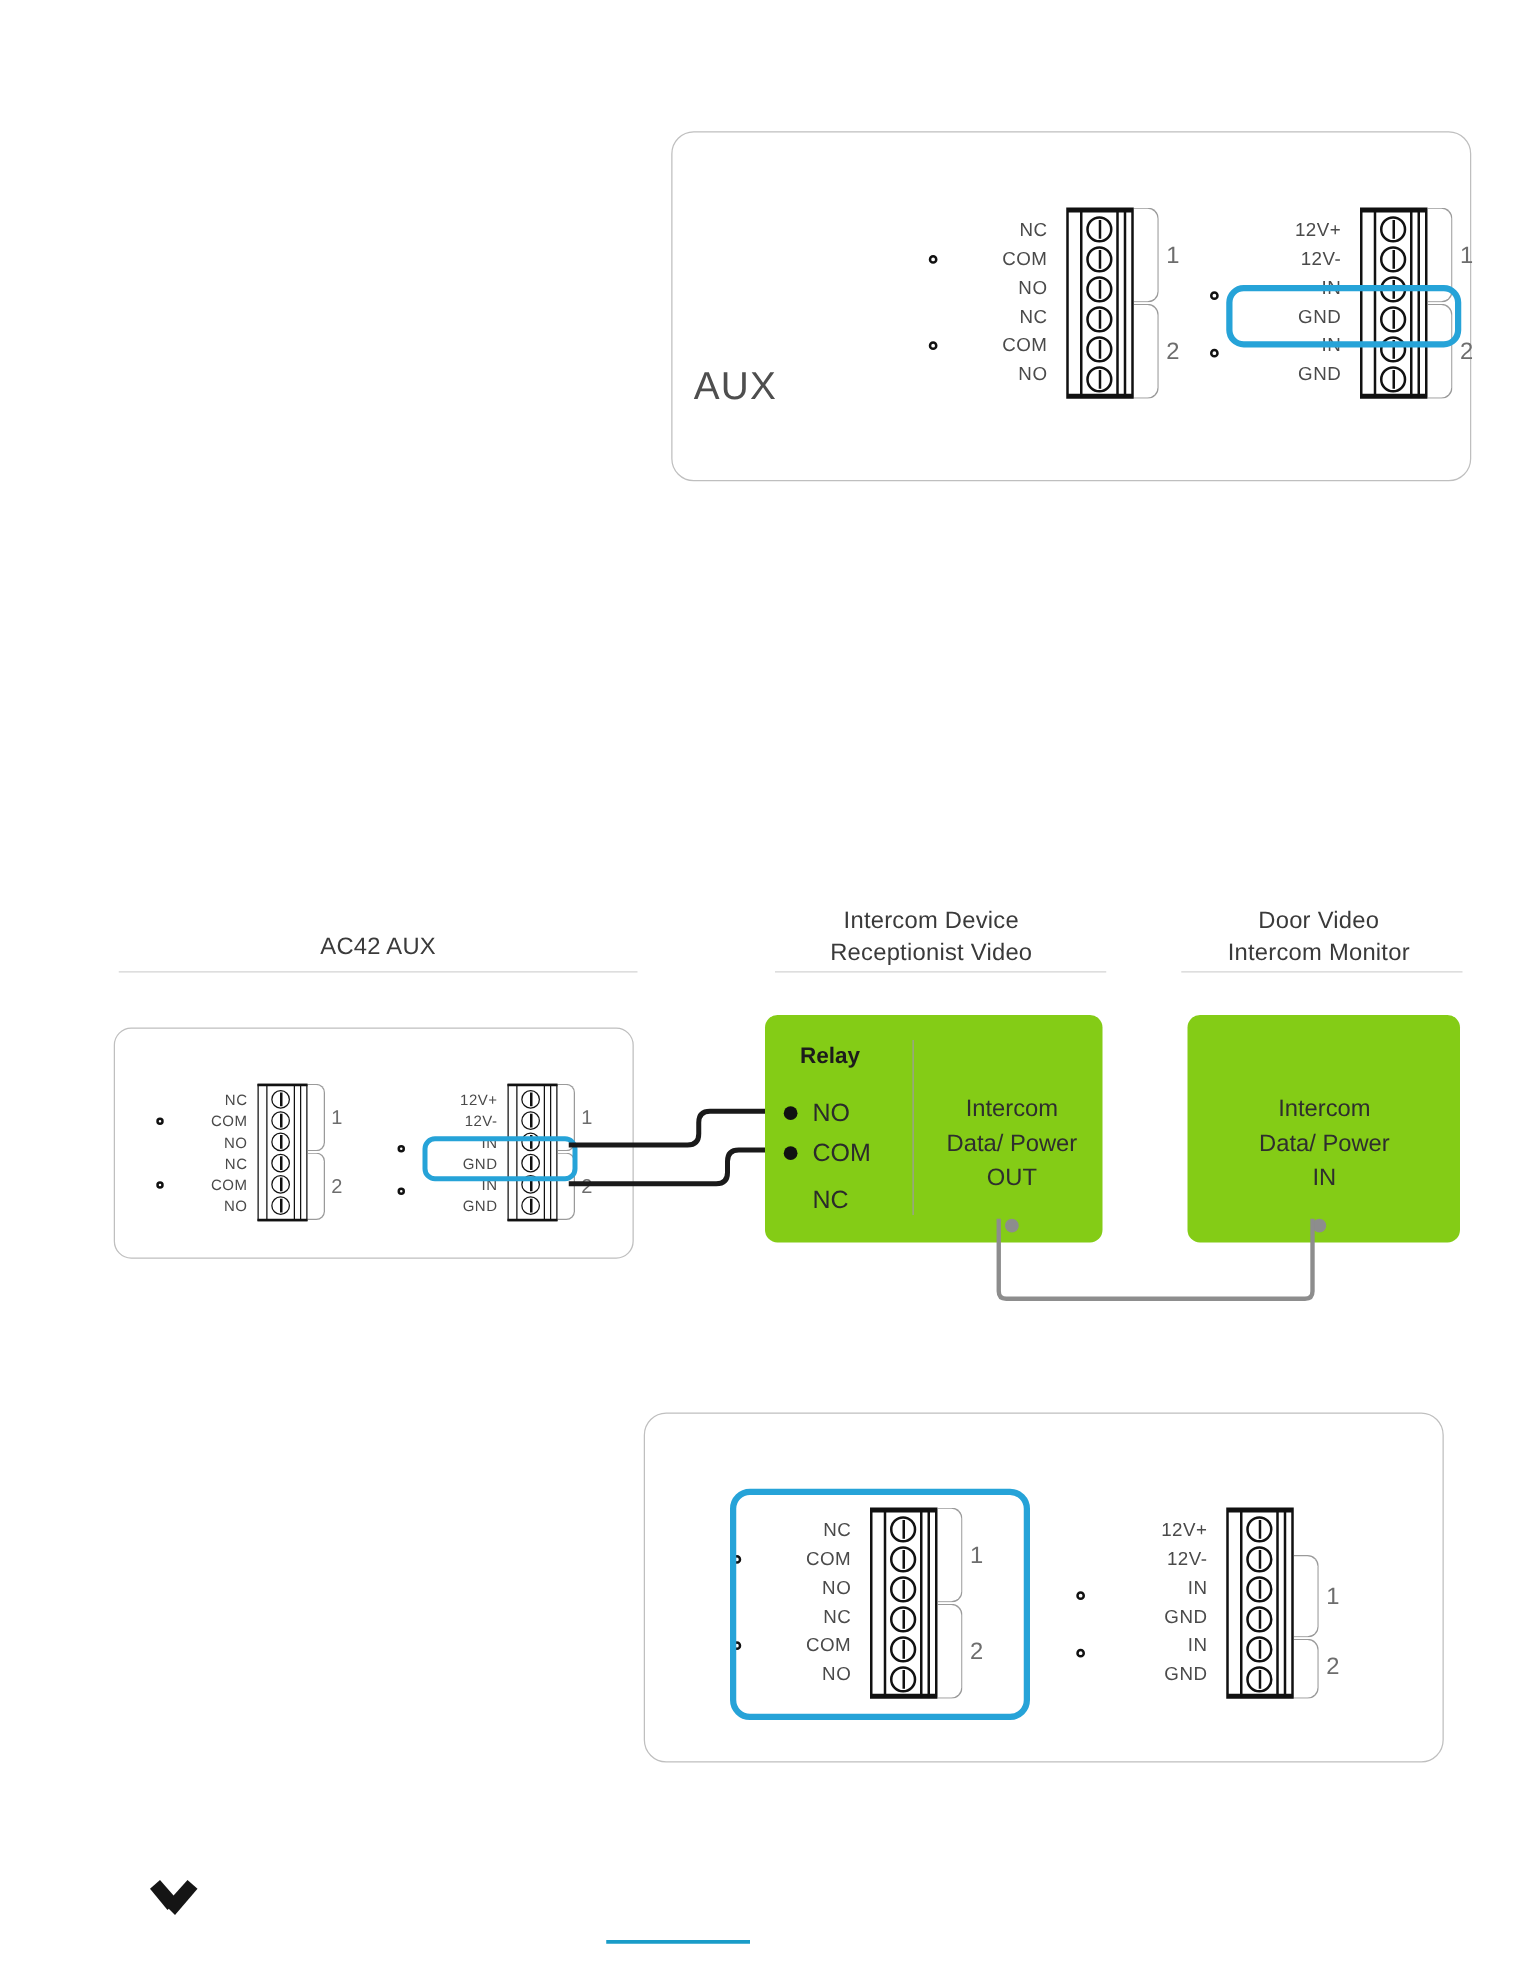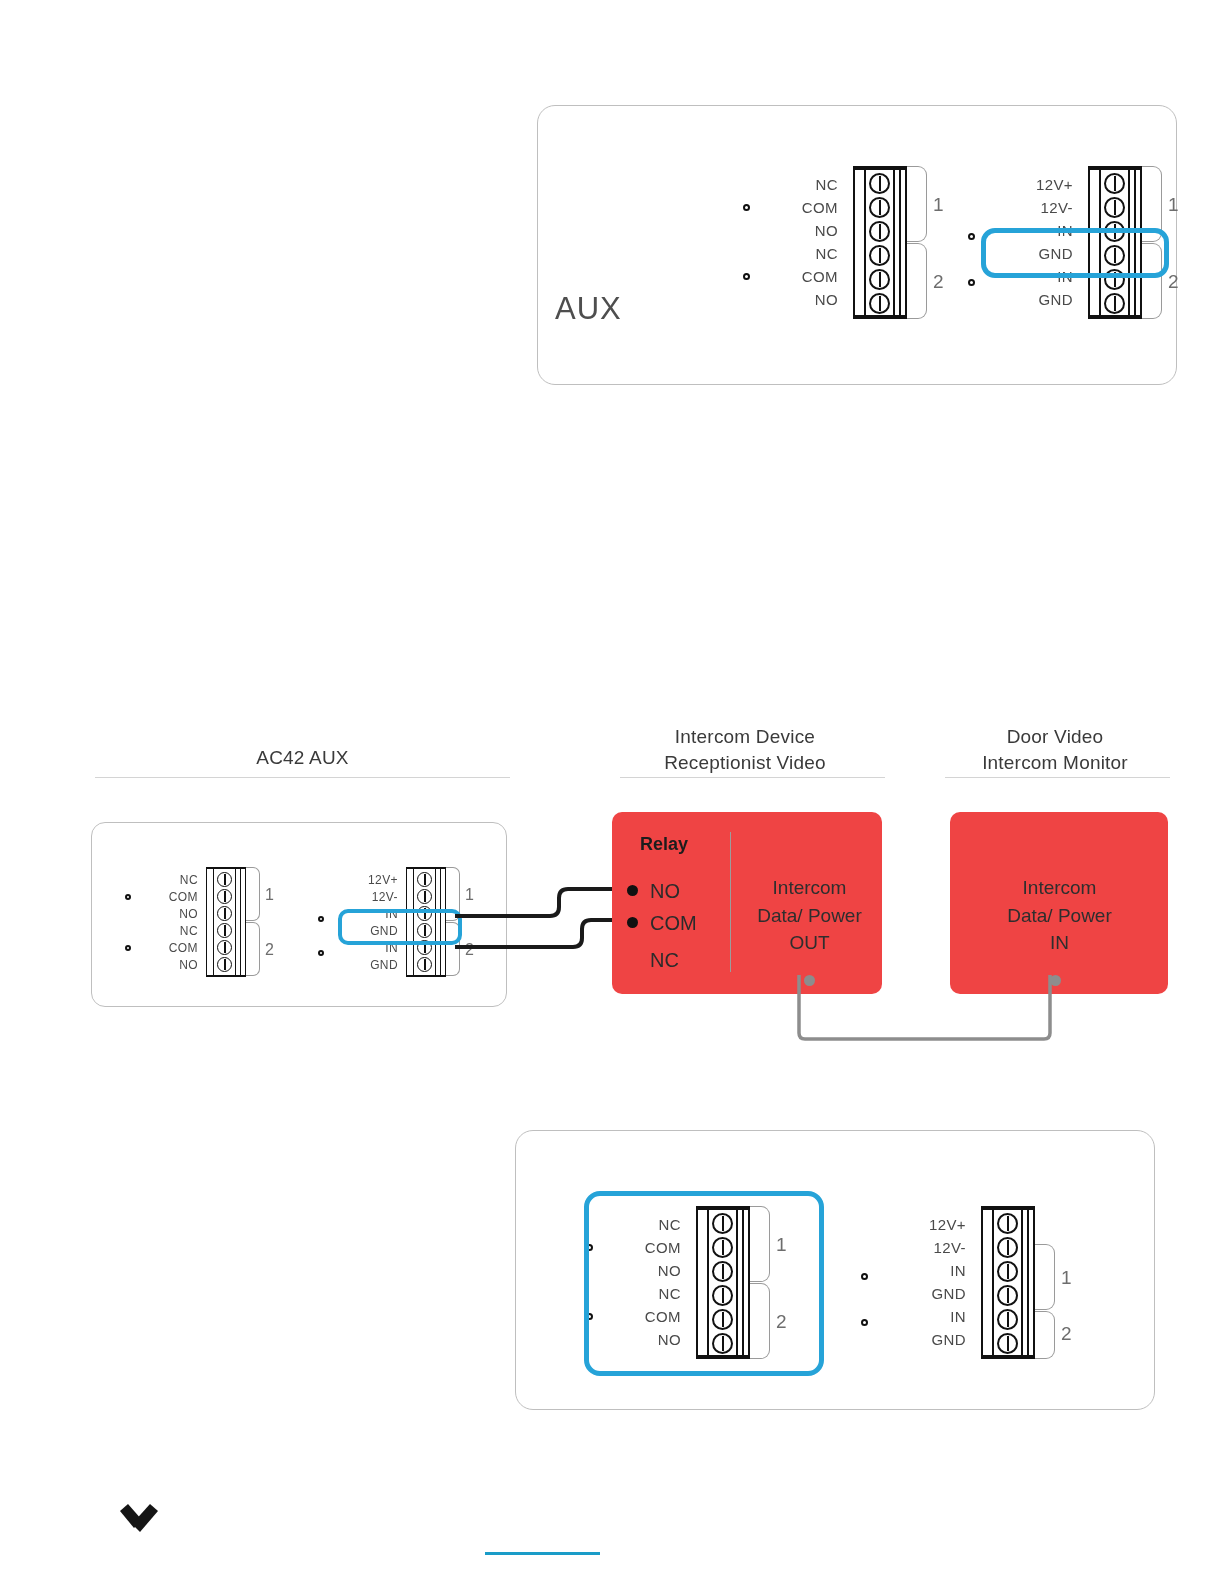--- a/index.html
+++ b/index.html
@@ -128,21 +128,21 @@
   }
   .sec-rule {
     position: absolute;
     height: 0;
     border-top: 1.3px solid #d4d4d4;
   }
 
   
   .devbox {
     position: absolute;
-    background: #ef4444;
+    background: #84cc16;
     border-radius: 10px;
     box-sizing: border-box;
   }
   .dev-divider {
     position: absolute;
     width: 0;
     border-left: 1.4px solid #9c9c9c;
   }
   .dev-text {
     position: absolute;

